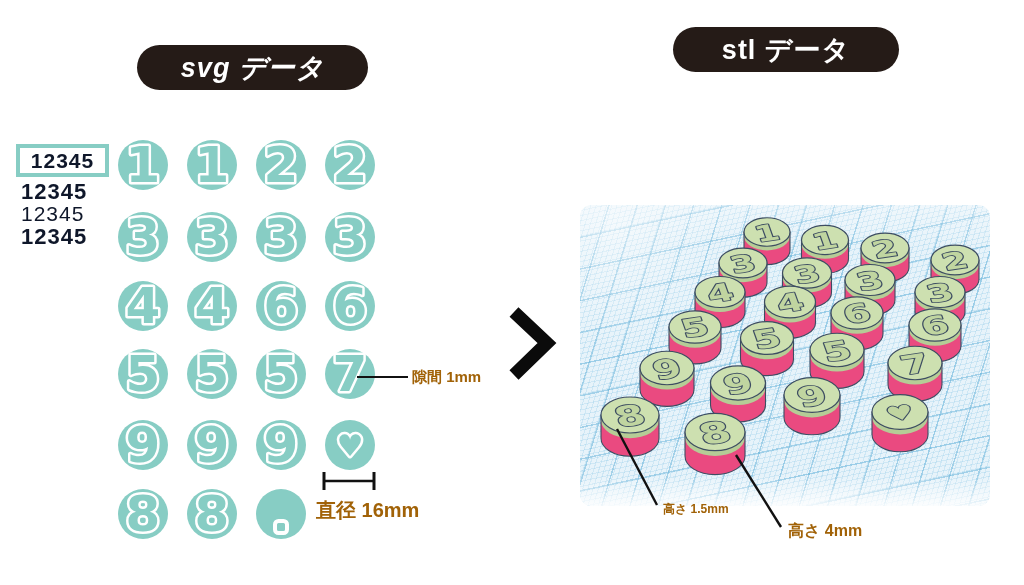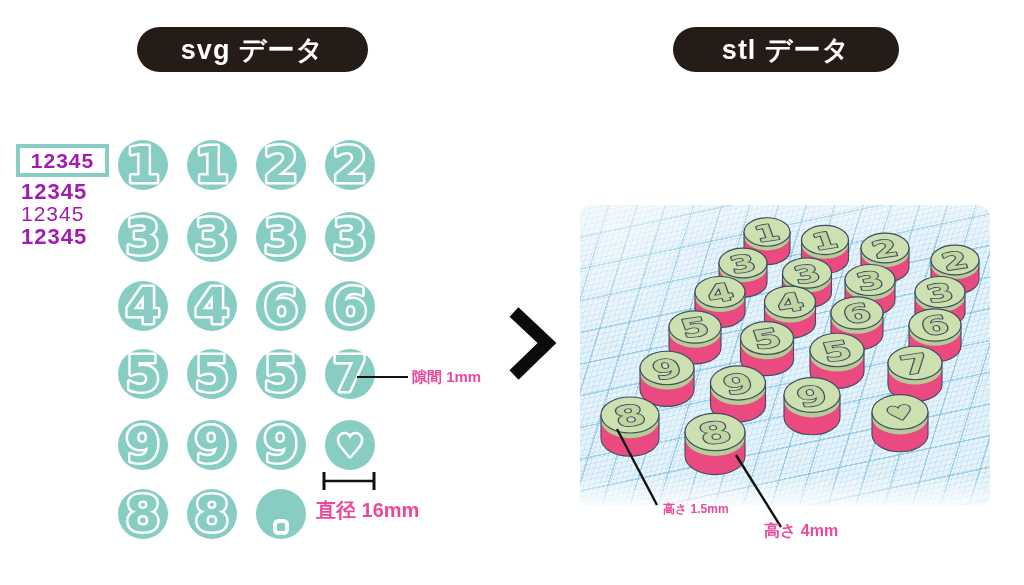--- a/index.html
+++ b/index.html
@@ -5,39 +5,39 @@
   html,body{margin:0;padding:0;background:#ffffff;}
   .stage{
     position:relative;width:1024px;height:585px;background:#ffffff;overflow:hidden;
     font-family:"Liberation Sans","DejaVu Sans",sans-serif;color:#1a1a1a;
   }
   .badge{
     position:absolute;height:45px;border-radius:23px;background:#251b17;
     color:#fff;display:flex;align-items:center;justify-content:center;
     font-size:27px;font-weight:bold;letter-spacing:1px;
   }
-  #badge-svg{left:137px;top:27px;width:231px;}
+  #badge-svg{left:137px;top:45px;width:231px;font-style:italic;}
   #badge-stl{left:673px;top:27px;width:226px;}
 
   
-  .font-sample{position:absolute;left:21px;white-space:nowrap;letter-spacing:1px;color:#a21caf;}
+  .font-sample{position:absolute;left:21px;white-space:nowrap;letter-spacing:1px;color:#0f172a;}
   .fs-0{left:16px;top:144px;width:85px;height:25px;border:4px solid #87cdc4;background:#fff;
         display:flex;align-items:center;justify-content:center;font-size:21px;font-weight:bold;}
   .fs-1{top:179px;font-size:22px;font-weight:bold;}
   .fs-2{top:202px;font-size:21px;font-weight:normal;}
   .fs-3{top:224px;font-size:22px;font-weight:bold;}
 
   .abs{position:absolute;}
 
   
-  .ann{position:absolute;font-weight:bold;color:#ec4899;white-space:nowrap;}
+  .ann{position:absolute;font-weight:bold;color:#a16207;white-space:nowrap;}
   #label-gap{left:412px;top:368px;font-size:15px;}
   #label-dia{left:316px;top:497px;font-size:20px;}
   #label-h15{left:663px;top:501px;font-size:12px;}
-  #label-h4{left:764px;top:521px;font-size:16px;}
+  #label-h4{left:788px;top:521px;font-size:16px;}
 
   
   #stl-panel{
     left:580px;top:205px;width:410px;height:301px;border-radius:12px;overflow:hidden;
     background-color:#e7f3fa;
     background-image:
       repeating-linear-gradient(107deg, rgba(130,195,228,0.25) 0 1px, transparent 1px 5px),
       repeating-linear-gradient(168deg, rgba(130,195,228,0.25) 0 1px, transparent 1px 5px),
       repeating-linear-gradient(107deg, rgba(96,175,215,0.50) 0 1.4px, transparent 1.4px 27px),
       repeating-linear-gradient(168deg, rgba(96,175,215,0.50) 0 1.4px, transparent 1.4px 31px);

